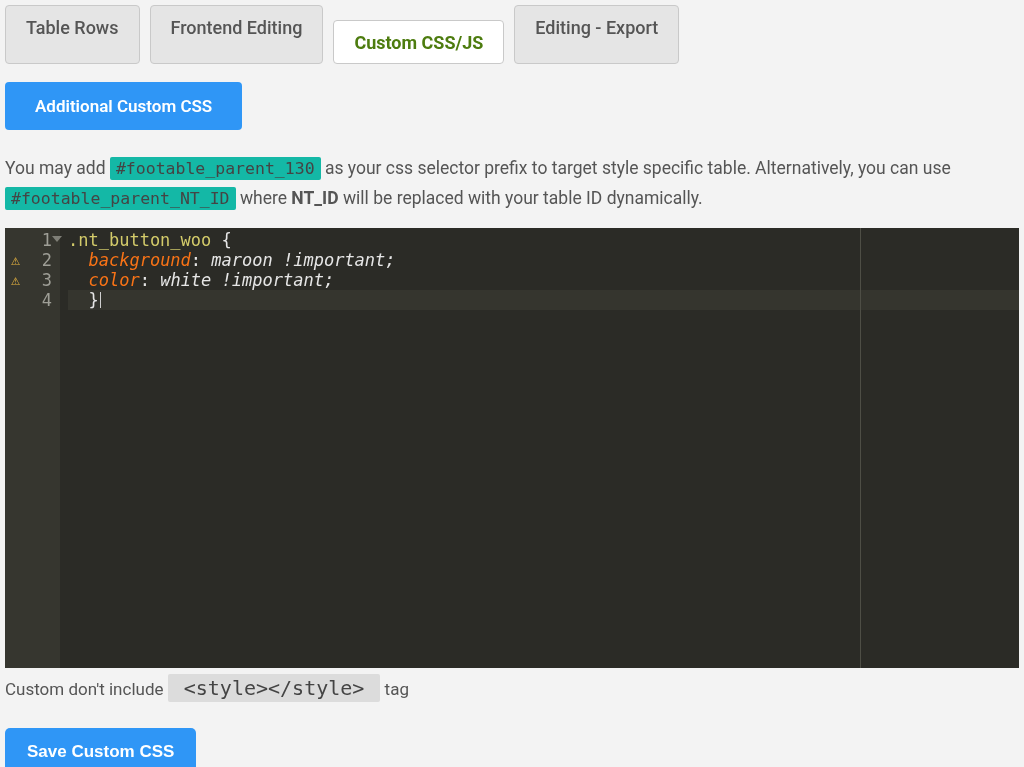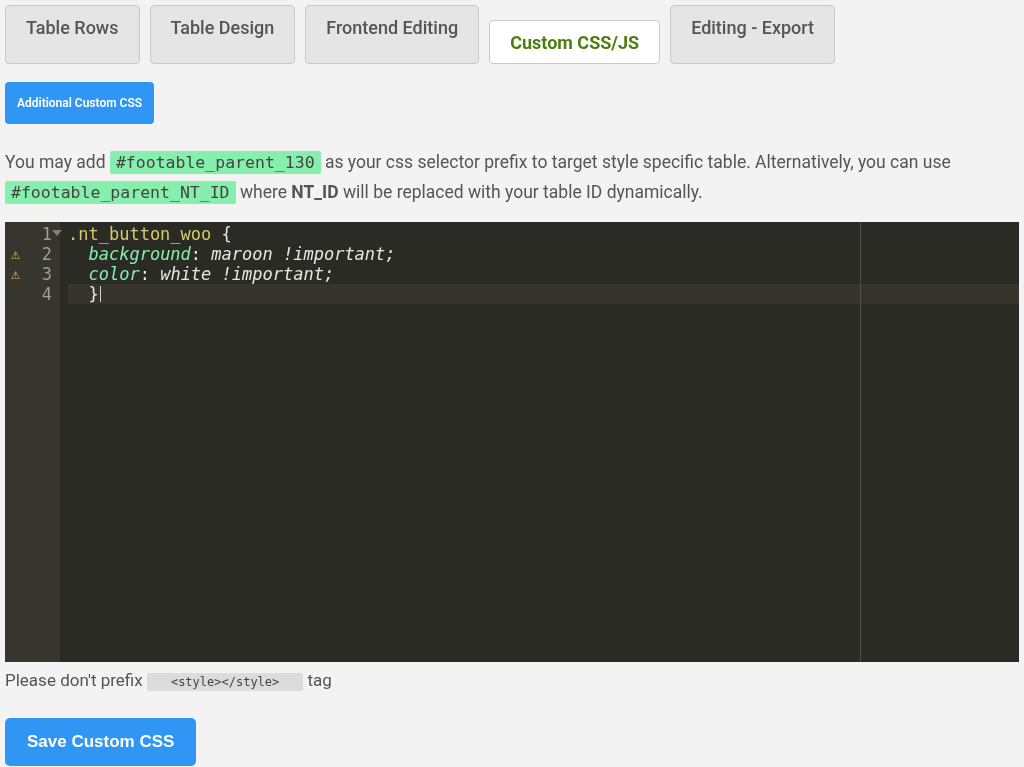--- a/index.html
+++ b/index.html
@@ -30,22 +30,22 @@
     background: #ffffff;
     border-color: #c9c9c9;
     color: #4d7c0f;
     font-weight: 700;
     margin-top: 15px;
   }
 
   
   .sub-tabs { display: flex; margin-bottom: 24px; }
   .sub-tab {
-    padding: 14px 12px;
-    font-size: 12px;
+    padding: 14px 30px;
+    font-size: 17px;
     font-weight: 600;
     border-radius: 4px;
     cursor: pointer;
   }
   .sub-tab.active {
     background: #2f96f6;
     color: #ffffff;
   }
   .sub-tab.inactive {
     background: #ffffff;
@@ -56,21 +56,21 @@
 
   
   .helper {
     font-size: 17.5px;
     color: #555;
     line-height: 1.7;
     margin-bottom: 14px;
   }
   .helper .code {
     font-family: ui-monospace, SFMono-Regular, Menlo, Monaco, Consolas, monospace;
-    background: #86efac;
+    background: #14b8a6;
     padding: 2px 6px;
     border-radius: 2px;
     font-size: 16.5px;
     color: #444;
   }
   .helper .bold { font-weight: 700; }
 
   
   .editor {
     display: flex;
@@ -115,21 +115,21 @@
   }
   .code-area {
     padding: 2px 0 0 8px;
     flex: 1;
     position: relative;
     color: #e6e6e6;
   }
   .code-line { height: 20px; white-space: pre; }
   .tok-sel { color: #d3cb6a; text-align: center; }
   .tok-brace { color: #e6e6e6; }
-  .tok-prop { color: #86efac; font-style: italic; }
+  .tok-prop { color: #f97316; font-style: italic; }
   .tok-colon { color: #e6e6e6; }
   .tok-val { color: #e6e6e6; font-style: italic; }
   .code-line.active { background: #35352e; }
 
   .print-margin {
     position: absolute;
     top: 0; bottom: 0;
     left: 800px;
     width: 1px;
     border-left: 1px solid #4e4e45;
@@ -144,23 +144,23 @@
 
   
   .bottom-hint {
     font-size: 17px;
     color: #555;
     margin-top: 8px;
   }
   .bottom-hint .code {
     font-family: ui-monospace, SFMono-Regular, Menlo, Monaco, Consolas, monospace;
     background: #dcdcdc;
-    padding: 2px 24px;
+    padding: 2px 16px;
     border-radius: 2px;
-    font-size: 12px;
+    font-size: 20px;
     color: #444;
   }
 
   
   .save-row { margin-top: 28px; }
   .save-btn {
     background: #2f96f6;
     color: #ffffff;
     border: none;
     border-radius: 5px;
@@ -170,21 +170,20 @@
     cursor: pointer;
   }
 </style>
 </head>
 <body>
 
 <div class="container">
 
   <div class="top-tabs">
     <div class="top-tab">Table Rows</div>
-    <div class="top-tab">Table Design</div>
     <div class="top-tab">Frontend Editing</div>
     <div class="top-tab active">Custom CSS/JS</div>
     <div class="top-tab">Editing - Export</div>
   </div>
 
   <div class="sub-tabs">
     <div class="sub-tab active">Additional Custom CSS</div>
   </div>
 
   <div class="helper">
@@ -218,21 +217,21 @@
     <div class="code-area">
       <div class="code-line"><span class="tok-sel">.nt_button_woo</span><span class="tok-brace"> {</span></div>
       <div class="code-line"><span>  </span><span class="tok-prop">background</span><span class="tok-colon">: </span><span class="tok-val">maroon !important;</span></div>
       <div class="code-line"><span>  </span><span class="tok-prop">color</span><span class="tok-colon">: </span><span class="tok-val">white !important;</span></div>
       <div class="code-line active"><span>  </span><span class="tok-brace">}</span><span class="cursor-bar"></span></div>
       <div class="print-margin"></div>
     </div>
   </div>
 
   <div class="bottom-hint">
-    <span>Please don't prefix </span>
+    <span>Custom don't include </span>
     <span class="code">&lt;style&gt;&lt;/style&gt;</span>
     <span> tag</span>
   </div>
 
   <div class="save-row">
     <button class="save-btn">Save Custom CSS</button>
   </div>
 
 </div>
 

